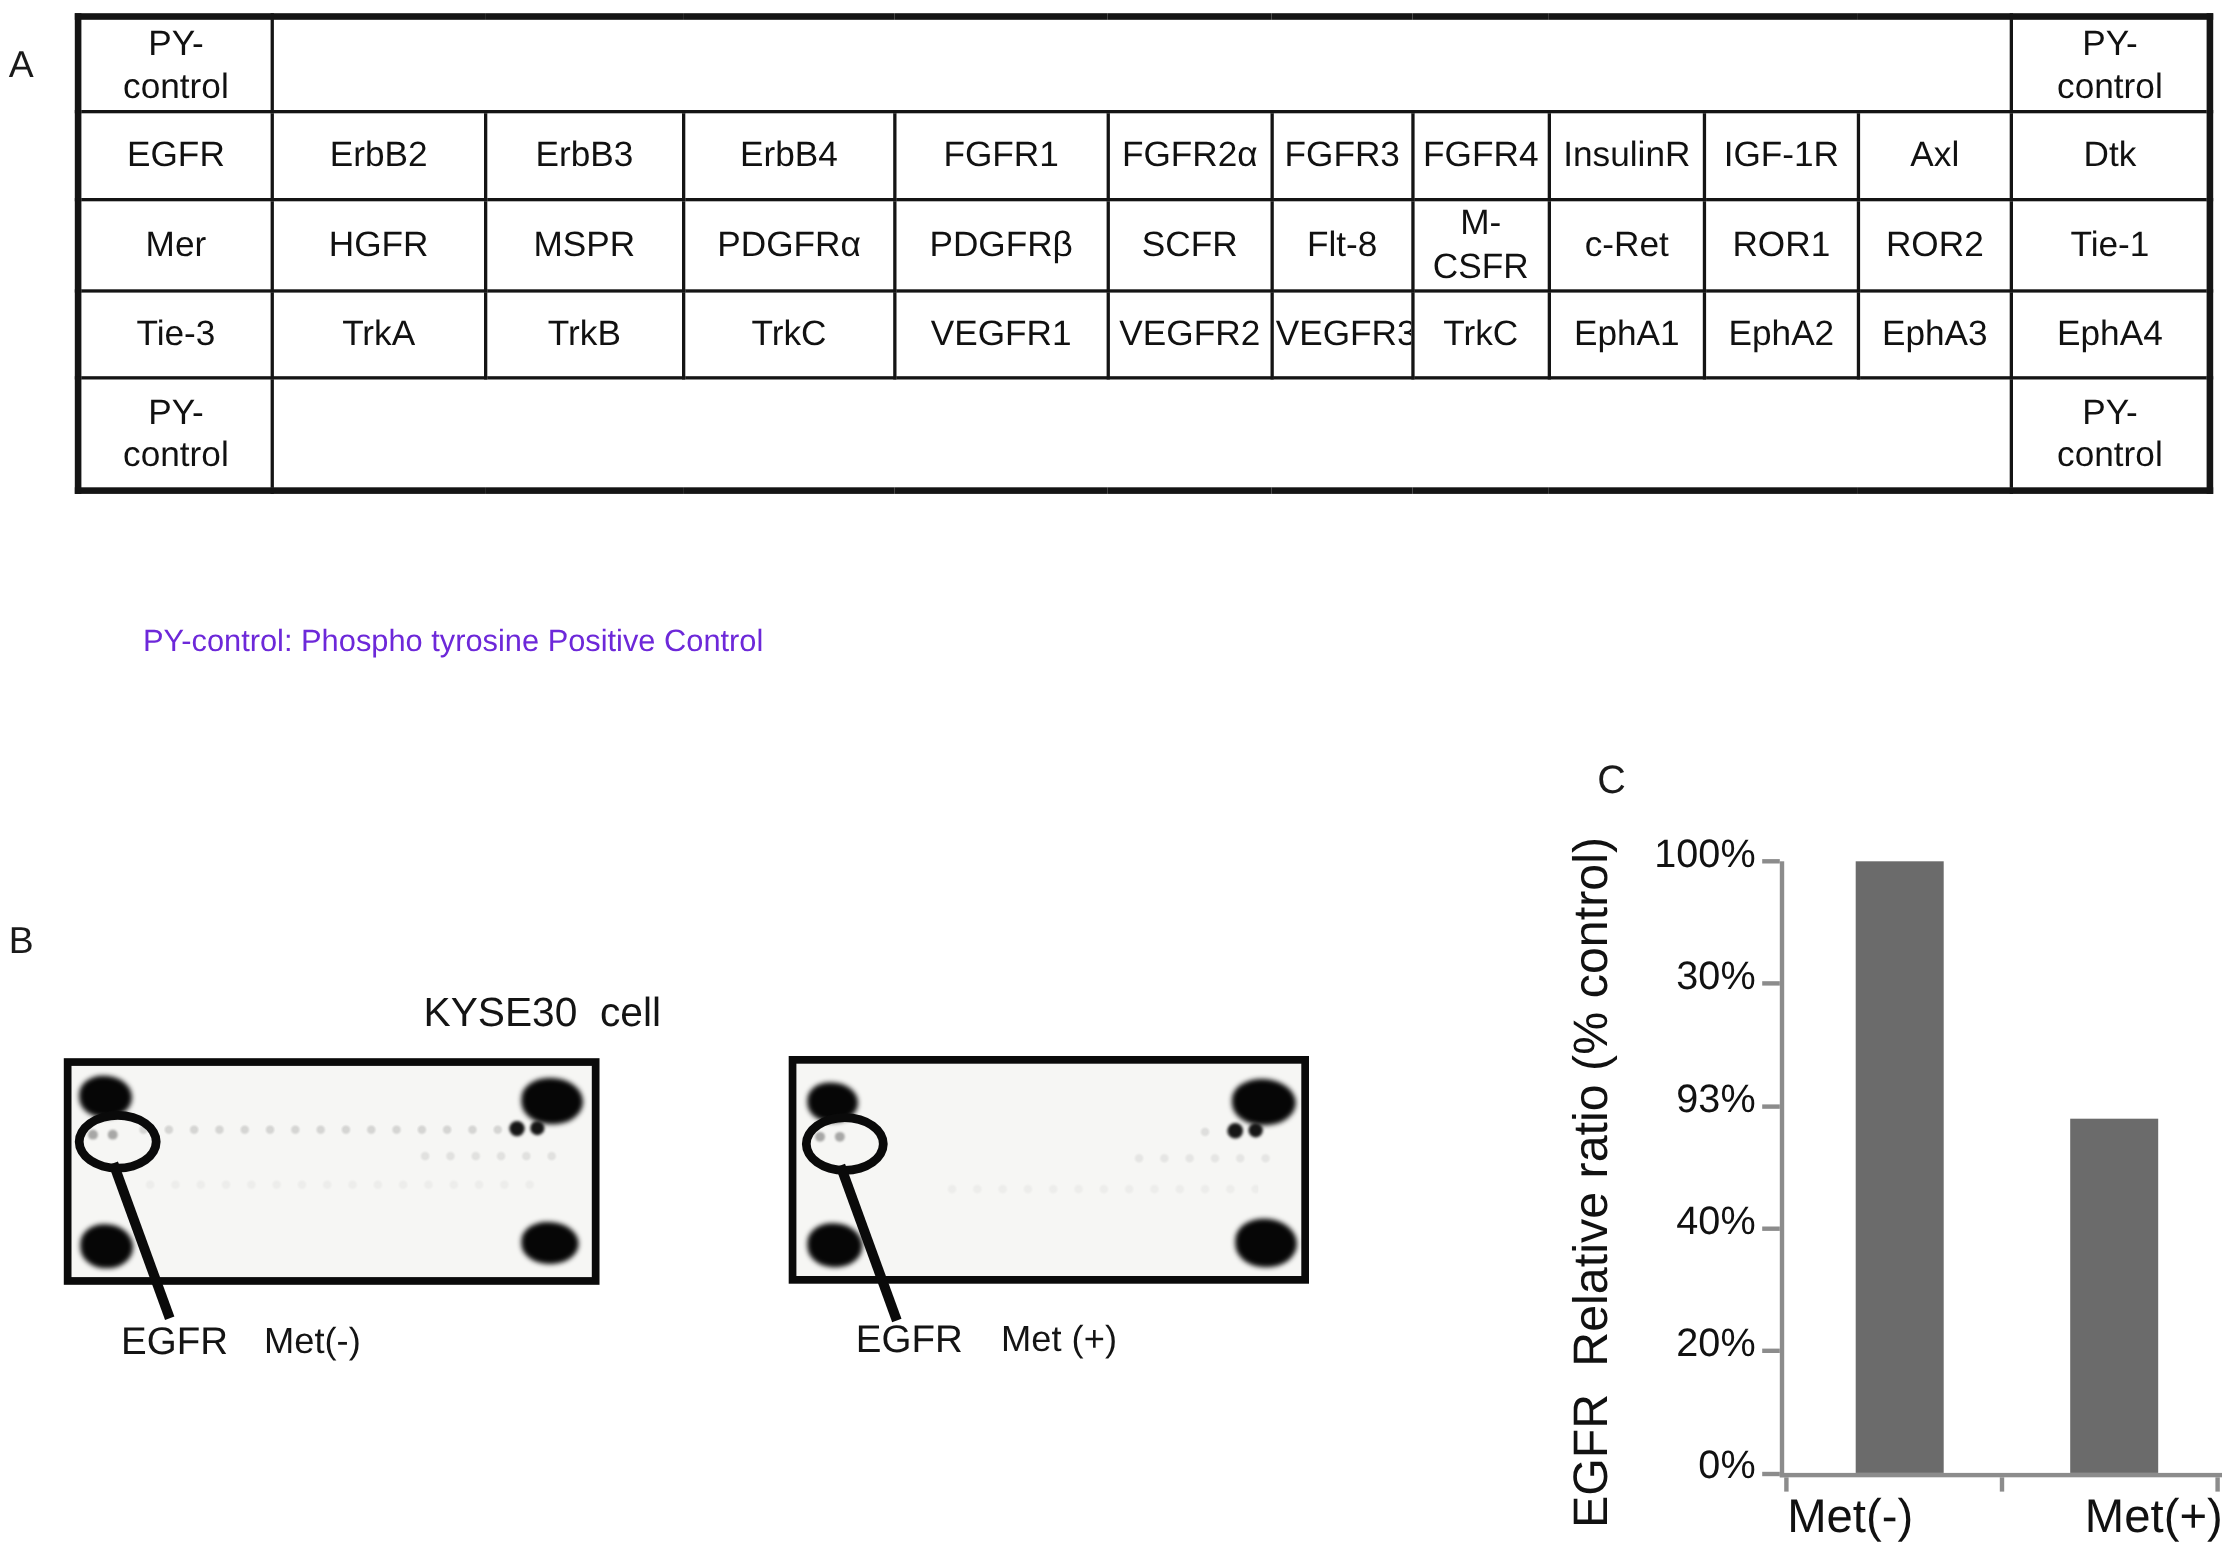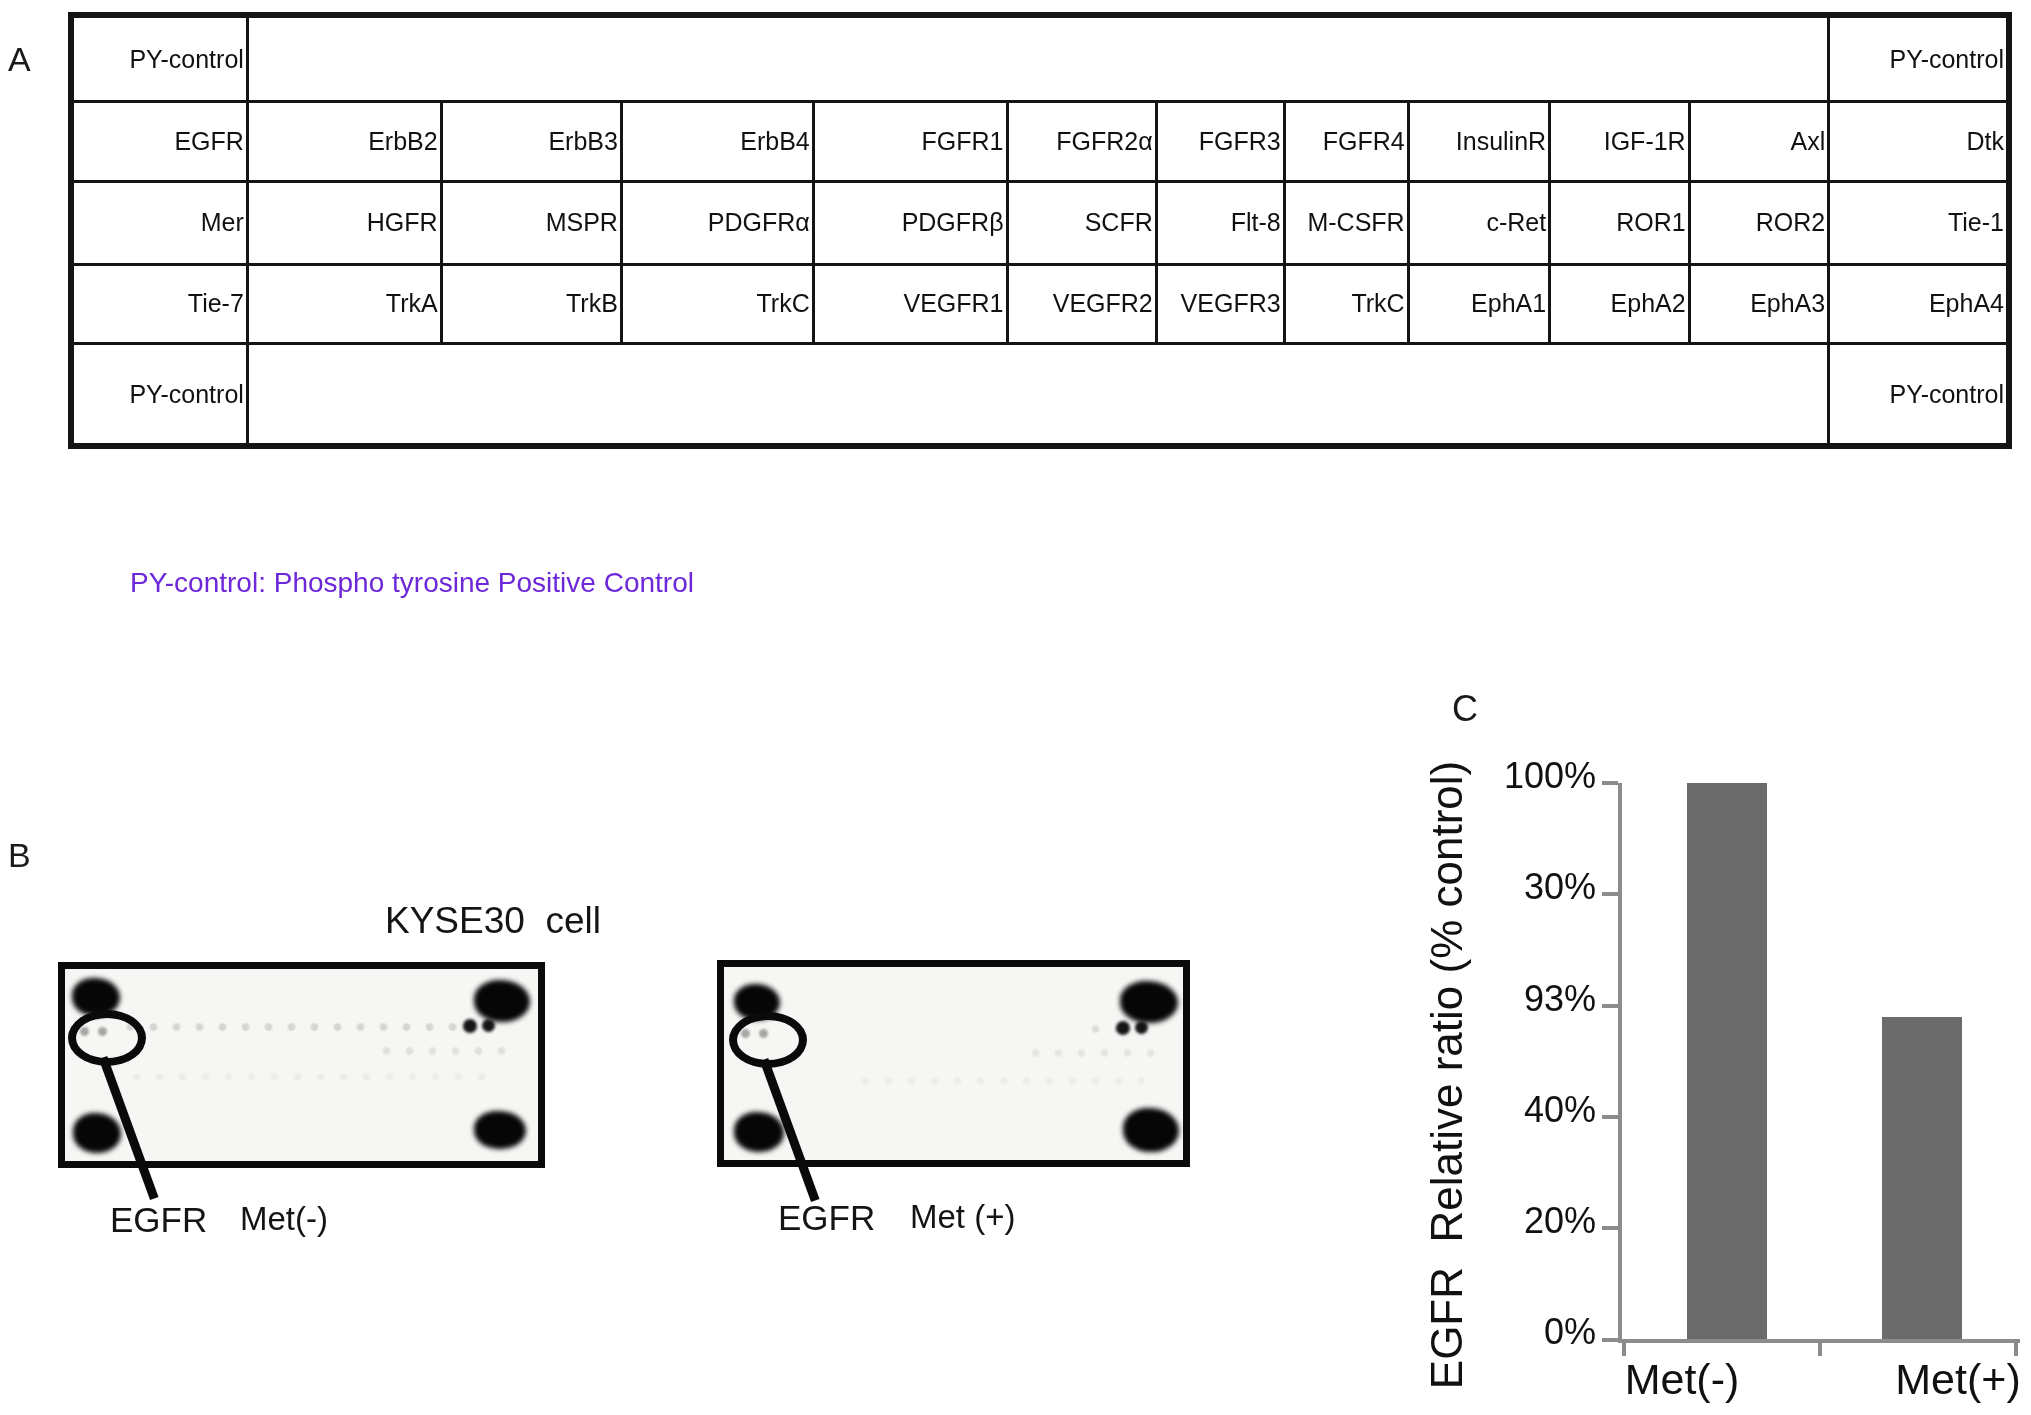--- a/index.html
+++ b/index.html
@@ -17,23 +17,23 @@
 
   
   table.rtk{
     border-collapse:collapse;
     table-layout:fixed;
     width:1944px;
     background:#fff;
   }
   table.rtk td{
     border:3px solid #141414;
-    text-align:right;
+    text-align:center;
     vertical-align:middle;
-    font-size:25px;
+    font-size:32px;
     line-height:1.22;
     padding:0 2px;
     overflow:hidden;
     margin-top:23px;
   }
   table.rtk{border:6px solid #141414;}
   .py-wrap{display:inline-block;width:118px;}
   .caption{font-size:28px;color:#6d28d9;}
 
   
@@ -170,21 +170,21 @@
       <td>PDGFRβ</td>
       <td>SCFR</td>
       <td>Flt-8</td>
       <td>M-CSFR</td>
       <td>c-Ret</td>
       <td>ROR1</td>
       <td>ROR2</td>
       <td>Tie-1</td>
     </tr>
     <tr style="height:79px">
-      <td>Tie-7</td>
+      <td>Tie-3</td>
       <td>TrkA</td>
       <td>TrkB</td>
       <td>TrkC</td>
       <td>VEGFR1</td>
       <td>VEGFR2</td>
       <td>VEGFR3</td>
       <td>TrkC</td>
       <td>EphA1</td>
       <td>EphA2</td>
       <td>EphA3</td>

